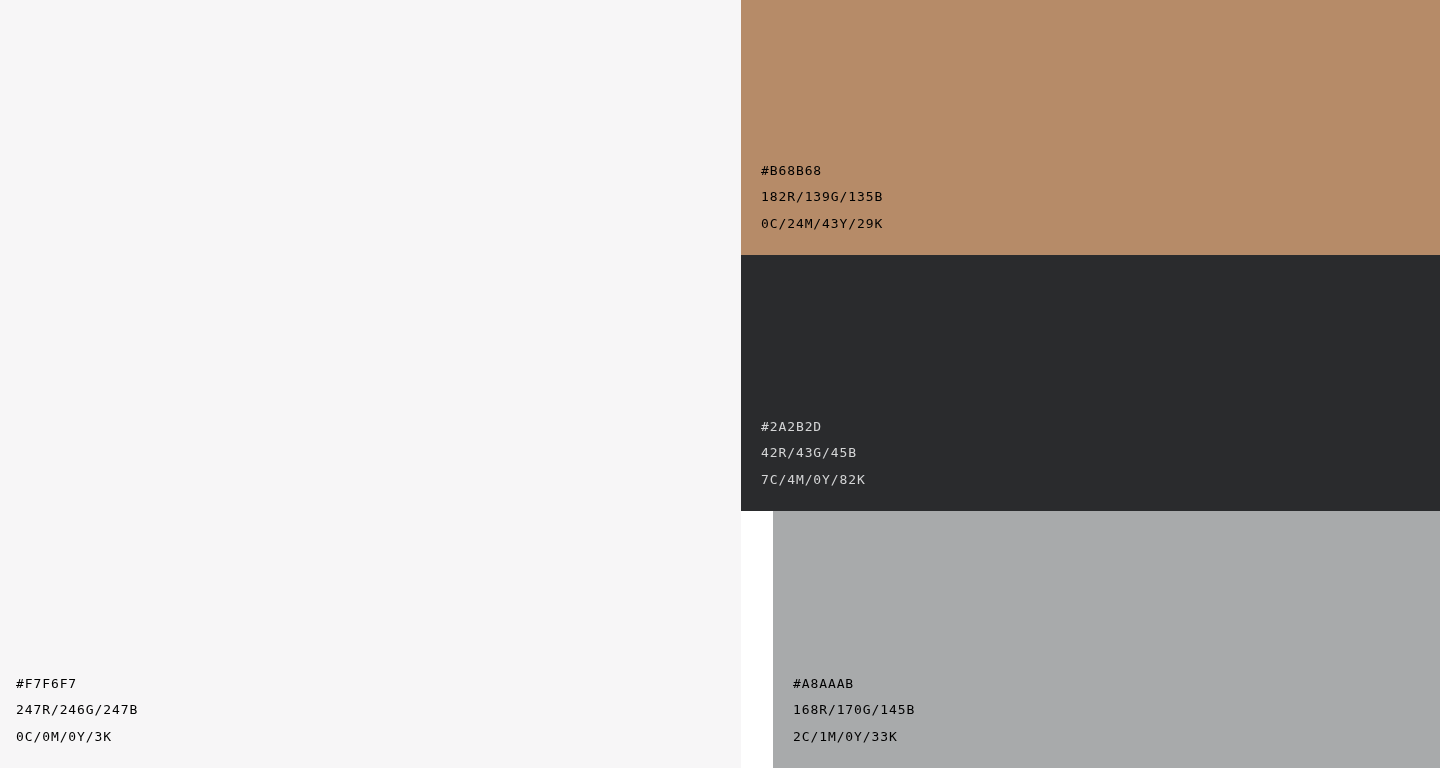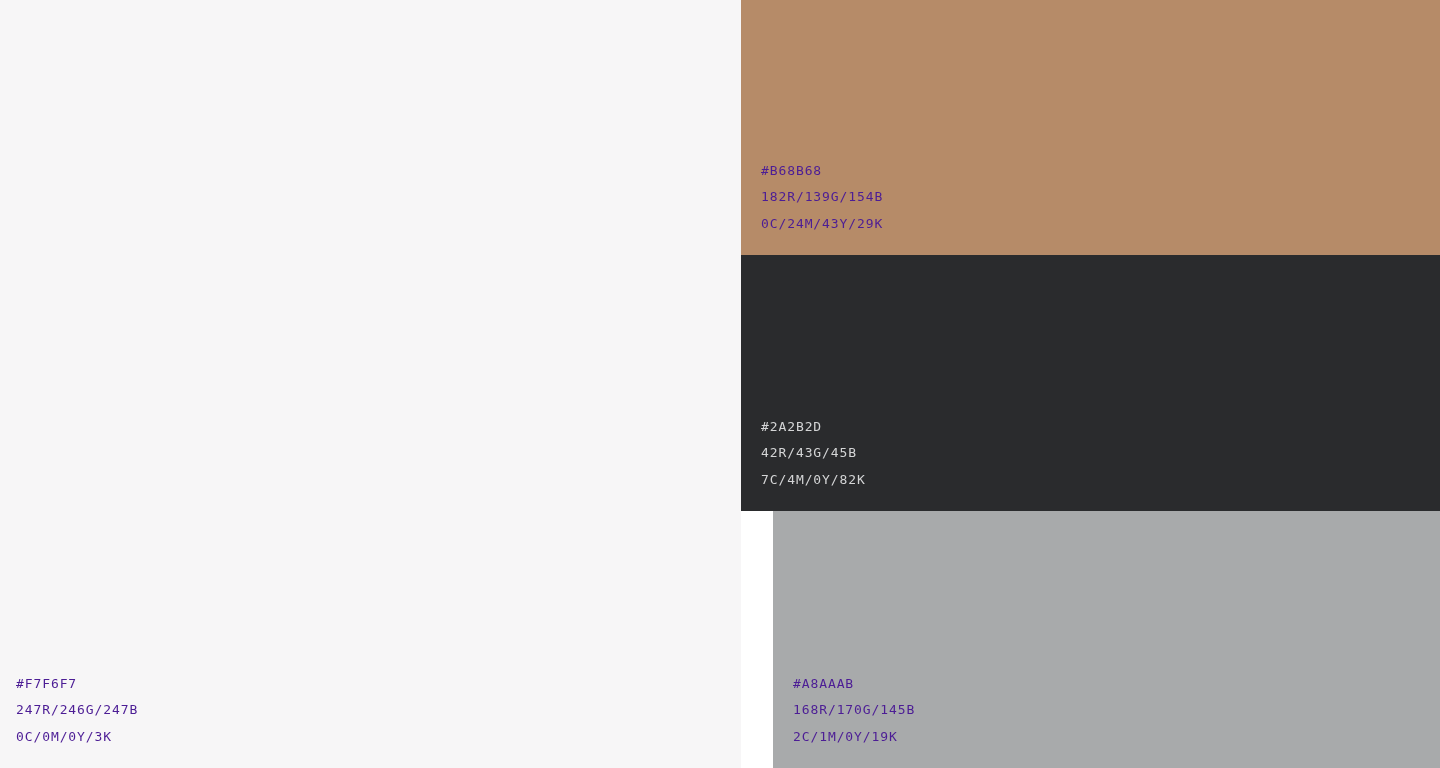--- a/index.html
+++ b/index.html
@@ -63,56 +63,56 @@
   }
 
   .swatch-column .caption {
     left: 20px;
   }
 
   .caption-line {
     display: block;
   }
 
-  .caption.on-light .caption-line { color: #4c1d95; }
+  .caption.on-light .caption-line { color: #000000; }
   .caption.on-dark  .caption-line { color: #d4d5d6; }
 </style>
 </head>
 <body>
 
 <div class="palette">
 
   <div class="swatch-left" id="swatch-0" style="background-color: rgb(247, 246, 247);">
     <div class="caption on-light">
       <span class="caption-line">#F7F6F7</span>
       <span class="caption-line">247R/246G/247B</span>
       <span class="caption-line">0C/0M/0Y/3K</span>
     </div>
   </div>
 
   <div class="swatch-column">
 
     <div class="swatch-right swatch-tan" id="swatch-1" style="background-color: rgb(182, 139, 104);">
       <div class="caption on-light">
         <span class="caption-line">#B68B68</span>
-        <span class="caption-line">182R/139G/154B</span>
+        <span class="caption-line">182R/139G/135B</span>
         <span class="caption-line">0C/24M/43Y/29K</span>
       </div>
     </div>
 
     <div class="swatch-right swatch-dark" id="swatch-2" style="background-color: rgb(42, 43, 45); padding-left: 26px;">
       <div class="caption on-dark">
         <span class="caption-line">#2A2B2D</span>
         <span class="caption-line">42R/43G/45B</span>
         <span class="caption-line">7C/4M/0Y/82K</span>
       </div>
     </div>
 
     <div class="swatch-right swatch-gray" id="swatch-3" style="background-color: rgb(168, 170, 171);">
       <div class="caption on-light">
         <span class="caption-line">#A8AAAB</span>
         <span class="caption-line">168R/170G/145B</span>
-        <span class="caption-line">2C/1M/0Y/19K</span>
+        <span class="caption-line">2C/1M/0Y/33K</span>
       </div>
     </div>
 
   </div>
 </div>
 
 </body></html>

